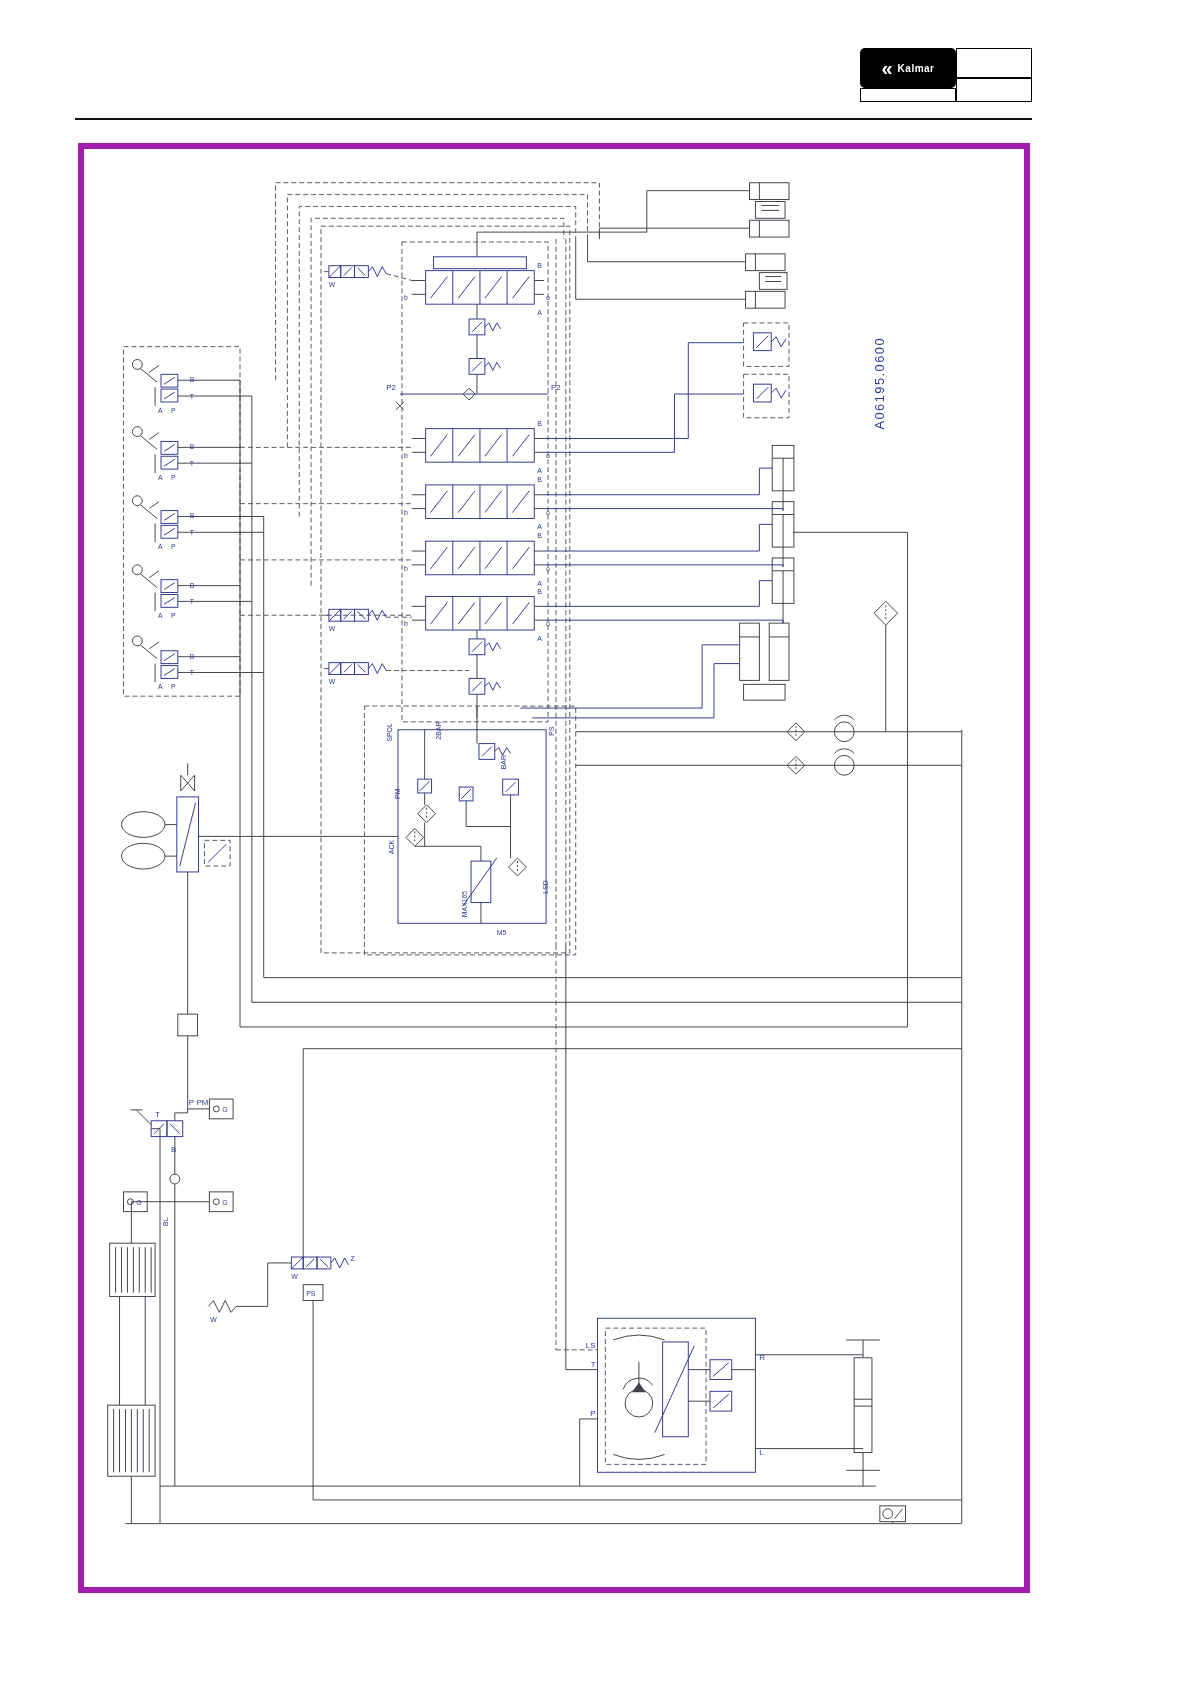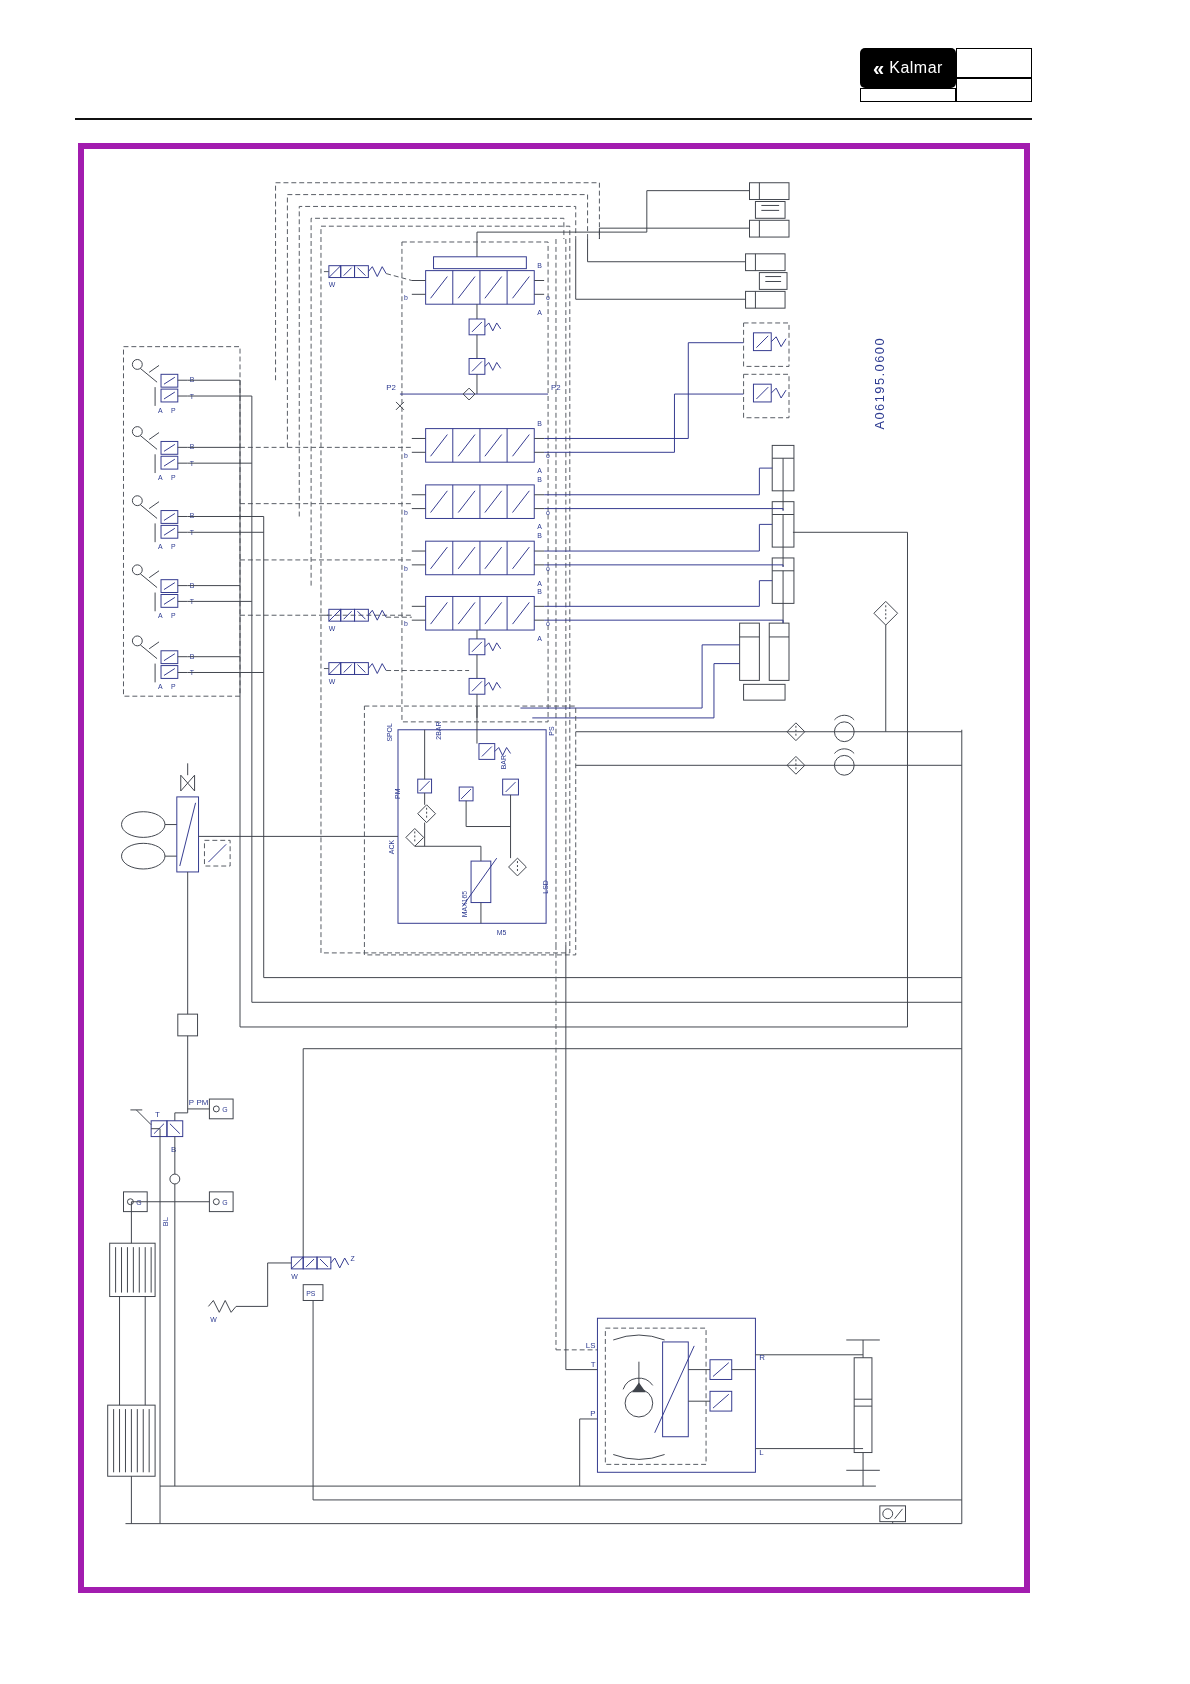--- a/index.html
+++ b/index.html
@@ -2,21 +2,21 @@
 <html><head>
 <meta charset="utf-8">
 <style>
   *{box-sizing:border-box}
   html,body{margin:0;padding:0}
   body{width:1190px;height:1684px;background:#fff;font-family:"Liberation Sans",sans-serif;position:relative;overflow:hidden}
   .page{position:absolute;inset:0}
   .logo-block{position:absolute;left:860px;top:48px;width:172px;height:54px}
   .logo{position:absolute;left:0;top:0;width:96px;height:40px;background:#000;border-radius:5px;color:#fff;display:flex;align-items:center;justify-content:center;gap:5px}
   .logo-mark{font-size:20px;font-weight:bold;line-height:1}
-  .logo-text{font-size:16px;font-weight:normal;letter-spacing:.5px}
+  .logo-text{font-size:10px;font-weight:bold;letter-spacing:.5px}
   .cell{position:absolute;border:1px solid #000;background:#fff}
   .cell-r1{left:96px;top:0;width:76px;height:30px}
   .cell-r2{left:96px;top:30px;width:76px;height:24px}
   .cell-b{left:0;top:40px;width:96px;height:14px}
   .header-rule{position:absolute;left:75px;top:118px;width:957px;height:2px;background:#111}
   .frame{position:absolute;left:78px;top:143px;width:952px;height:1450px;border:6px solid #a21caf}
   svg{display:block;width:100%;height:100%}
   .l{stroke:#40444c;stroke-width:1;fill:none}
   .lb{stroke:#343a8f;stroke-width:1;fill:none}
   .d{stroke:#555a63;stroke-width:1;fill:none;stroke-dasharray:5 3}

